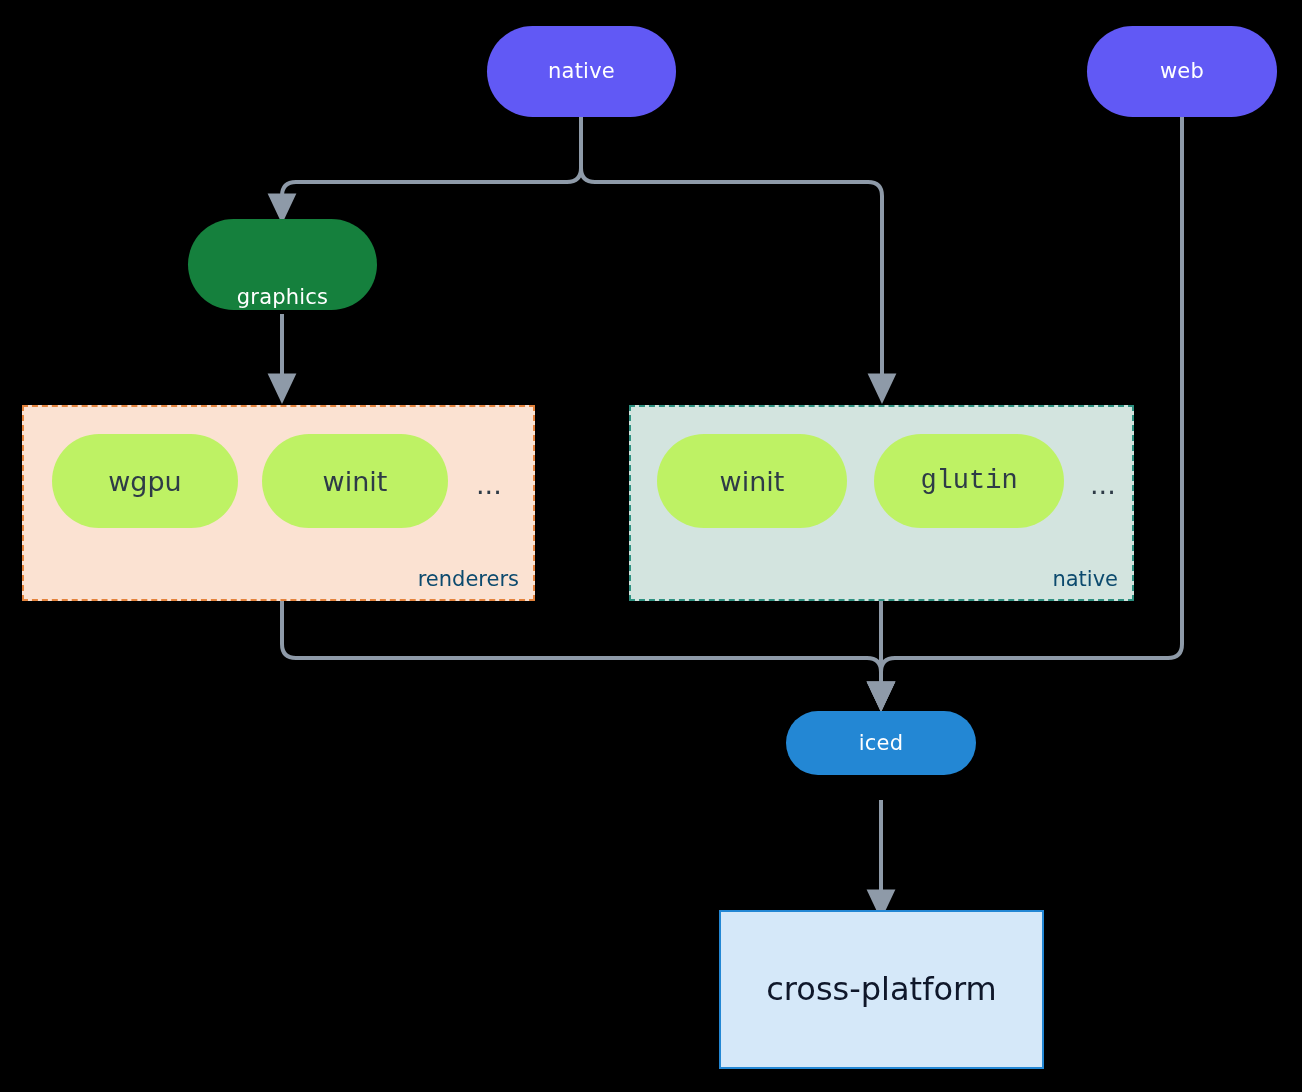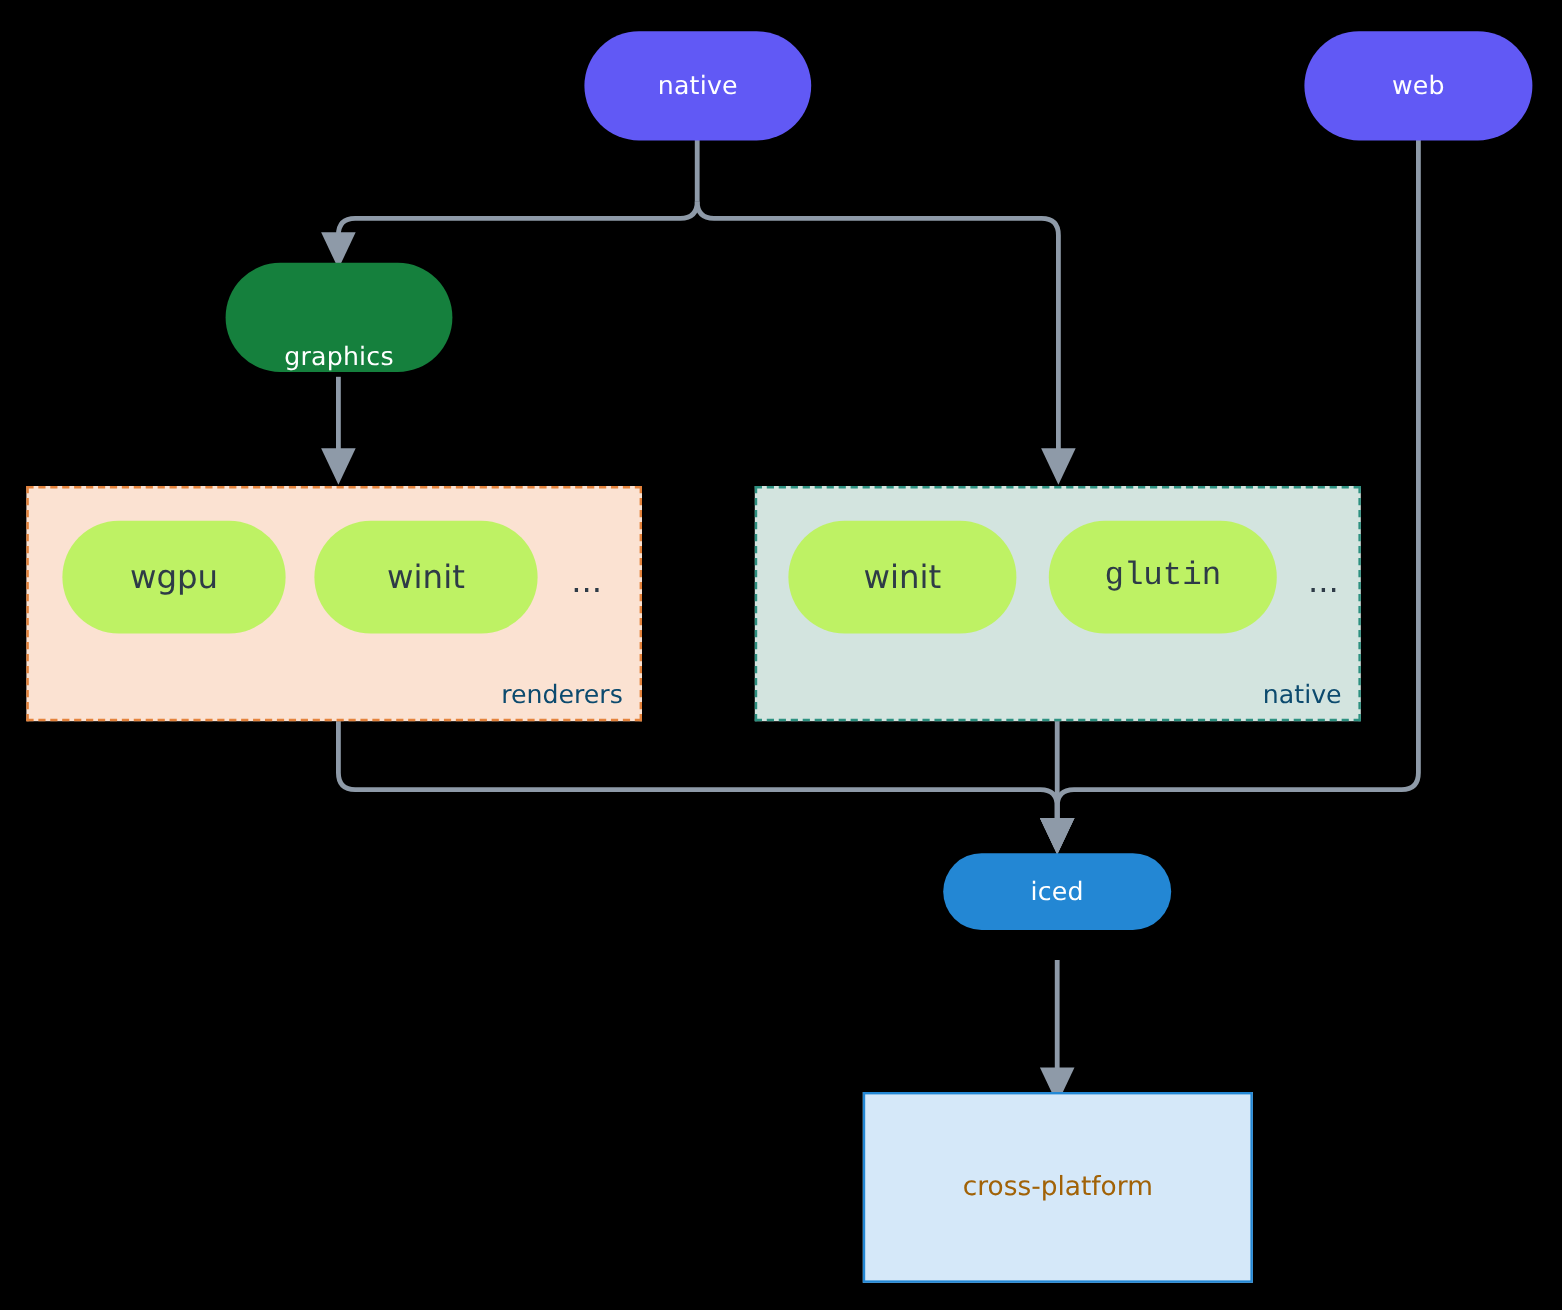--- a/index.html
+++ b/index.html
@@ -86,22 +86,22 @@
   }
   
   .rect-node {
     position: absolute;
     box-sizing: border-box;
     display: flex;
     align-items: center;
     justify-content: center;
     background: #D5E8F9;
     border: 2px solid #2387D4;
-    color: #a16207;
-    font-size: 22px;
+    color: #0f172a;
+    font-size: 32px;
     line-height: 1.45;
     text-align: center;
   }
 </style>
 </head>
 <body>
 
 <div id="canvas">
 
   <svg id="edges" viewBox="0 0 1302 1092" width="1302" height="1092">

